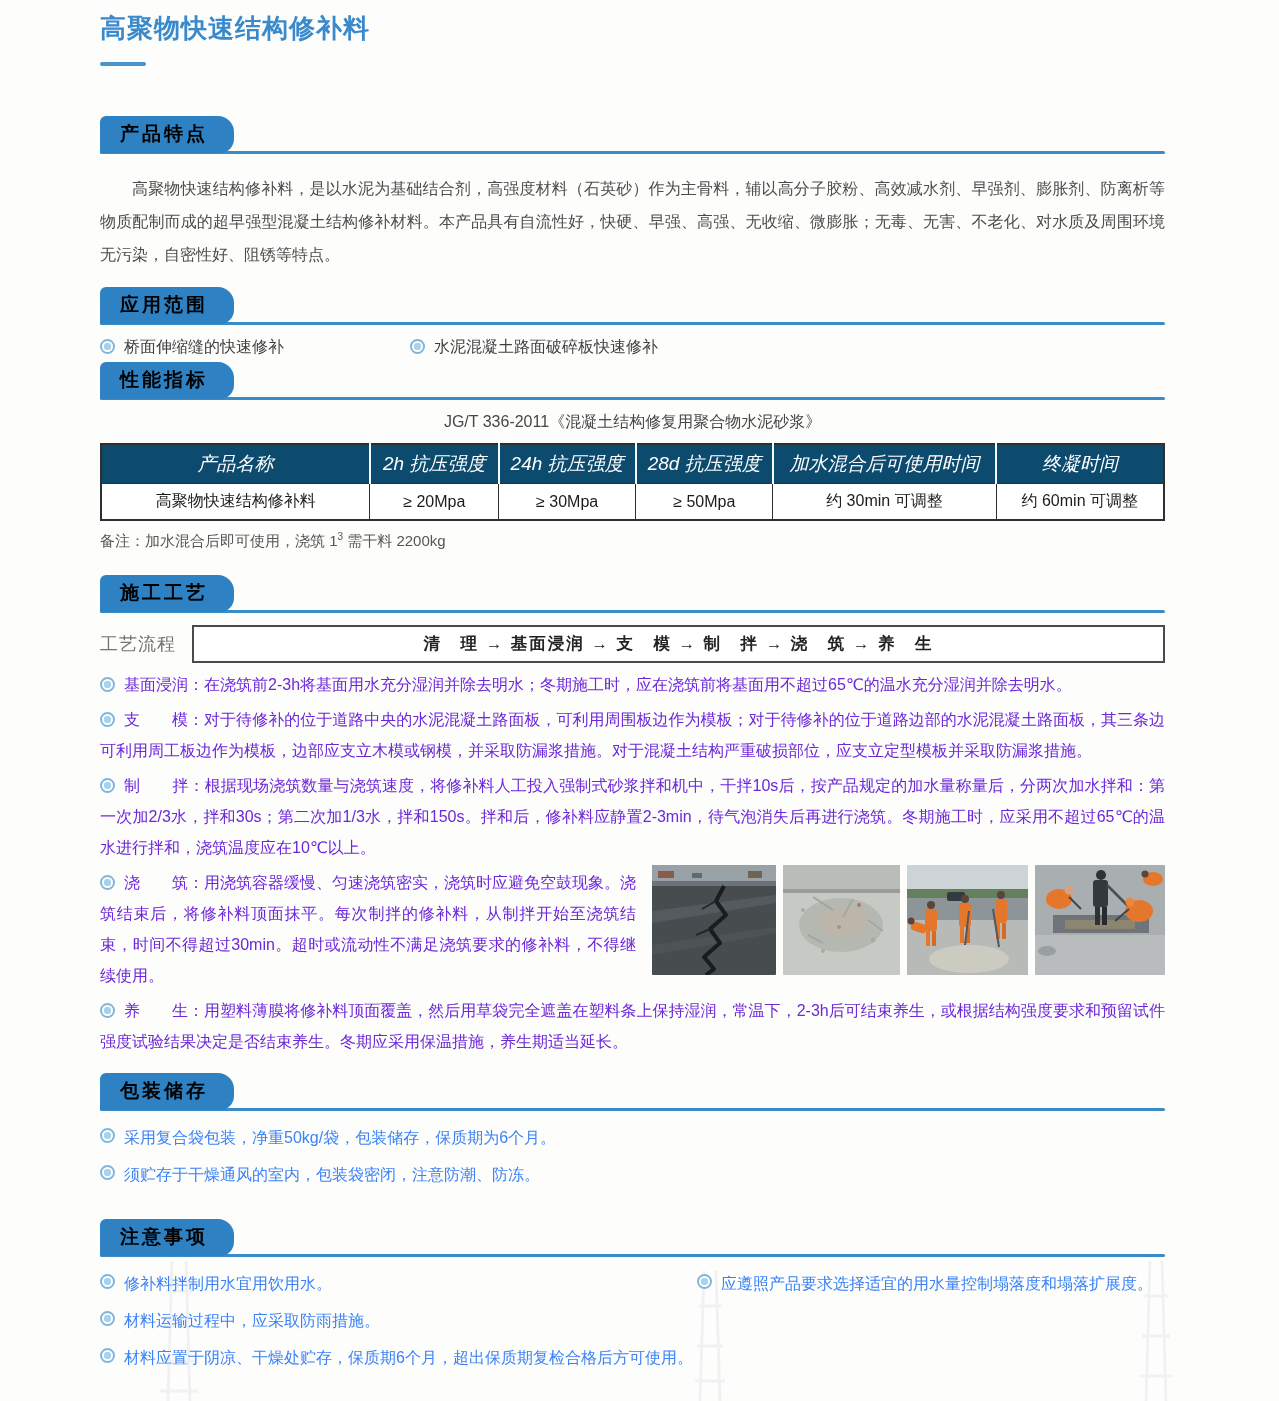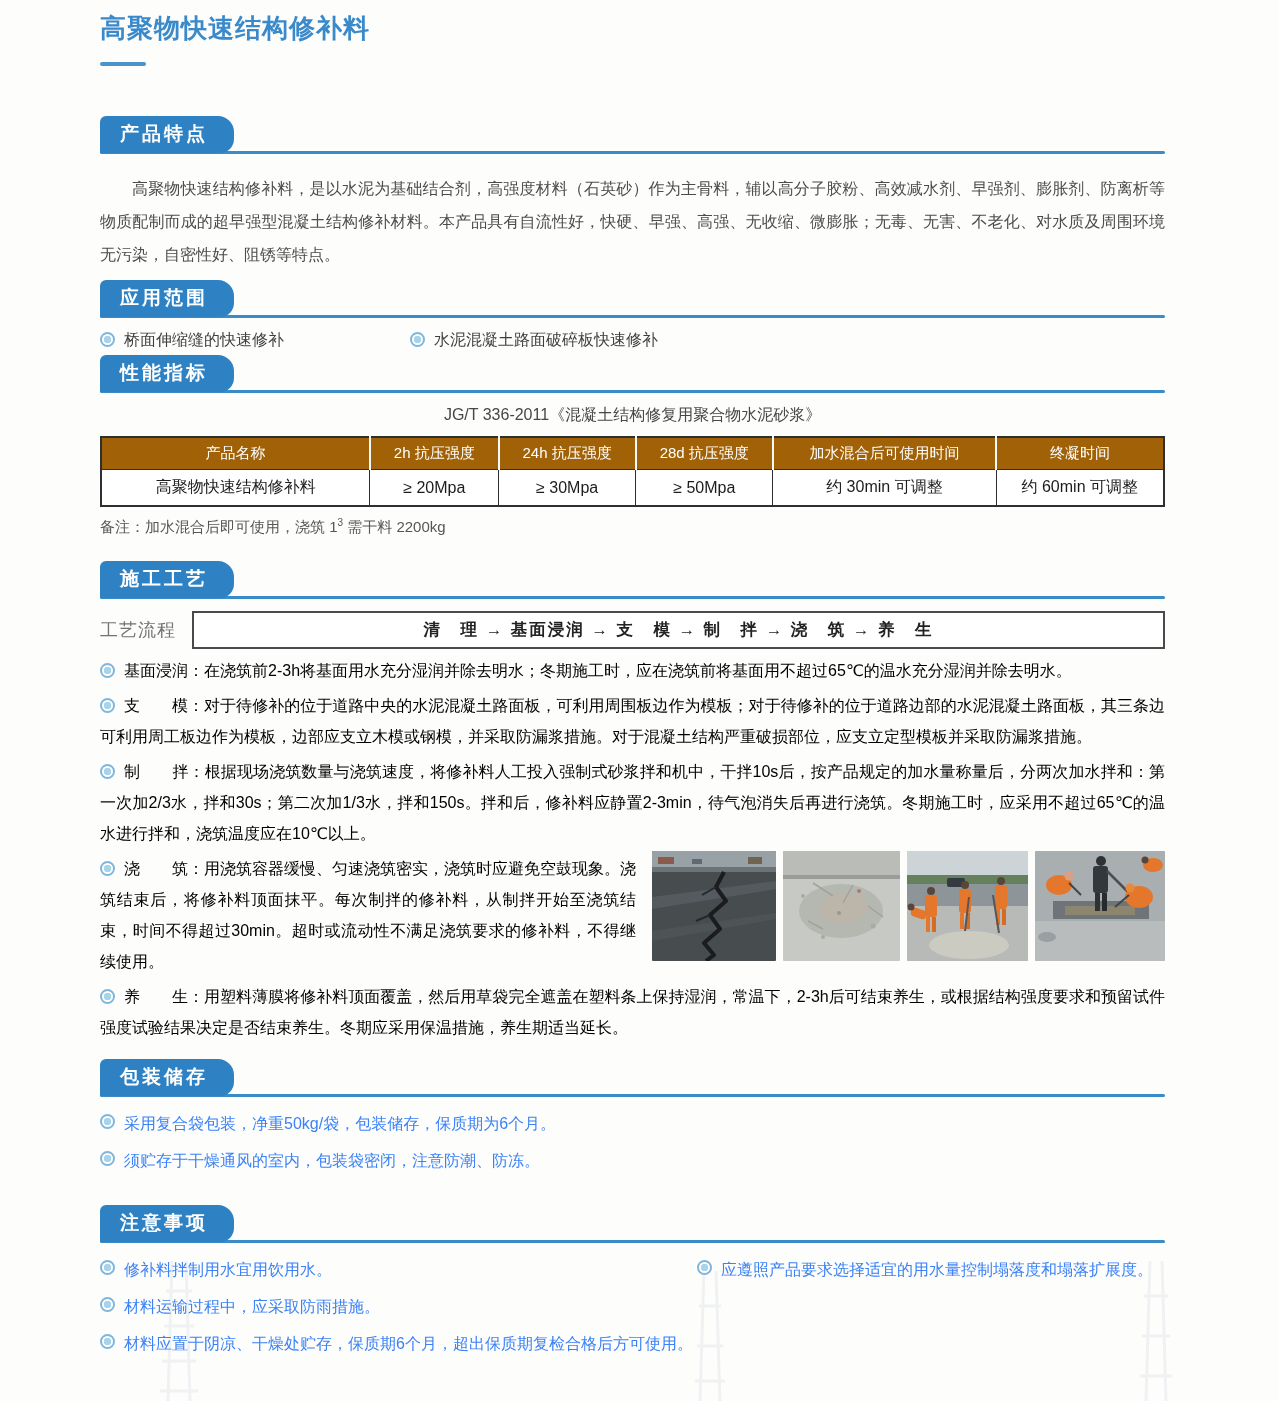--- a/index.html
+++ b/index.html
@@ -12,21 +12,21 @@
   .page{width:1065px;margin:0 0 0 100px;padding-top:12px;position:relative;z-index:1;}
 
   
   .doc-title{font-size:26px;font-weight:bold;color:#3a8acb;letter-spacing:1px;line-height:32px;}
   .title-underline{width:46px;height:4px;background:#4a94cc;border-radius:2px;margin-top:18px;}
 
   
   .sec{margin-top:20px;}
   .sec-tab{
     display:inline-block;position:relative;z-index:2;
-    background:#2e82c4;color:#ffffff;font-size:19px;font-weight:bold;letter-spacing:3px;
+    background:#2e82c4;color:#000000;font-size:19px;font-weight:bold;letter-spacing:3px;
     padding:5px 26px 6px 20px;border-radius:6px 16px 14px 0;
   }
   .sec-rule{height:3px;background:#3a8cc9;margin-top:-2px;border-radius:2px;}
 
   
   .body-par{
     margin:18px 0 0;font-size:16px;line-height:33px;color:#4c4c4c;
     text-indent:2em;text-align:justify;
   }
   .bullet{
@@ -39,40 +39,40 @@
 
   
   .app-row{display:flex;margin-top:12px;}
   .app-item{font-size:16px;color:#3f3f3f;}
   .app-item.first{width:310px;}
 
   
   .standard-caption{margin-top:12px;text-align:center;font-size:16px;color:#474747;}
   table.perf{width:100%;border-collapse:collapse;margin-top:10px;border:2px solid #2f2f2f;}
   table.perf th{
-    background:#a16207;color:#fff;font-weight:normal;font-size:15px;
-    padding:6px 2px;border-right:2px solid #f4f9fd;border-bottom:1px solid #2f2f2f;
+    background:#0c4a6e;color:#fff;font-weight:normal;font-size:19px;
+    padding:6px 2px;border-right:2px solid #f4f9fd;border-bottom:1px solid #2f2f2f;font-style:italic;
   }
   table.perf th:last-child{border-right:none;}
   table.perf td{
     background:#fff;color:#1c1c1c;font-size:16px;text-align:center;
     padding:7px 2px;border:1px solid #2f2f2f;
   }
   .note-line{margin-top:10px;font-size:15px;color:#565656;}
   .note-line sup{font-size:10px;}
 
   
   .flow-row{display:flex;align-items:center;gap:16px;margin-top:12px;}
   .flow-label{font-size:18px;color:#737373;flex:0 0 auto;letter-spacing:1px;}
   .flow-box{
     flex:1;border:2px solid #4a4a4a;text-align:center;
     font-weight:bold;font-size:16.5px;color:#222;padding:6px 0;letter-spacing:2px;background:#fff;
   }
   .steps{margin-top:6px;}
-  .step{margin:4px 0 0;font-size:16px;line-height:31px;color:#000000;text-align:justify;}
+  .step{margin:4px 0 0;font-size:16px;line-height:31px;color:#6d28d9;text-align:justify;}
   .clearfix::after{content:"";display:block;clear:both;}
 
   .photos-float{float:right;width:513px;display:flex;gap:7px;margin:2px 0 10px 16px;}
   .photo{height:110px;overflow:hidden;border-radius:1px;}
   .photo svg{display:block;width:100%;height:100%;}
   .ph1{width:124px;} .ph2{width:117px;} .ph3{width:121px;} .ph4{width:130px;}
 
   
   .pack-items{margin-top:8px;}
   .pack-item{display:flex;align-items:baseline;margin-top:2px;}
@@ -96,21 +96,21 @@
 
   <div class="doc-title">高聚物快速结构修补料</div>
   <div class="title-underline"></div>
 
   <div class="sec" style="margin-top:50px;">
     <div class="sec-tab">产品特点</div>
     <div class="sec-rule"></div>
   </div>
   <p class="body-par">高聚物快速结构修补料，是以水泥为基础结合剂，高强度材料（石英砂）作为主骨料，辅以高分子胶粉、高效减水剂、早强剂、膨胀剂、防离析等物质配制而成的超早强型混凝土结构修补材料。本产品具有自流性好，快硬、早强、高强、无收缩、微膨胀；无毒、无害、不老化、对水质及周围环境无污染，自密性好、阻锈等特点。</p>
 
-  <div class="sec" style="margin-top:9px;">
+  <div class="sec" style="margin-top:16px;">
     <div class="sec-tab">应用范围</div>
     <div class="sec-rule"></div>
   </div>
   <div class="app-row">
     <div class="app-item first"><span class="bullet"></span><span>桥面伸缩缝的快速修补</span></div>
     <div class="app-item"><span class="bullet"></span><span>水泥混凝土路面破碎板快速修补</span></div>
   </div>
 
   <div class="sec" style="margin-top:4px;">
     <div class="sec-tab">性能指标</div>

